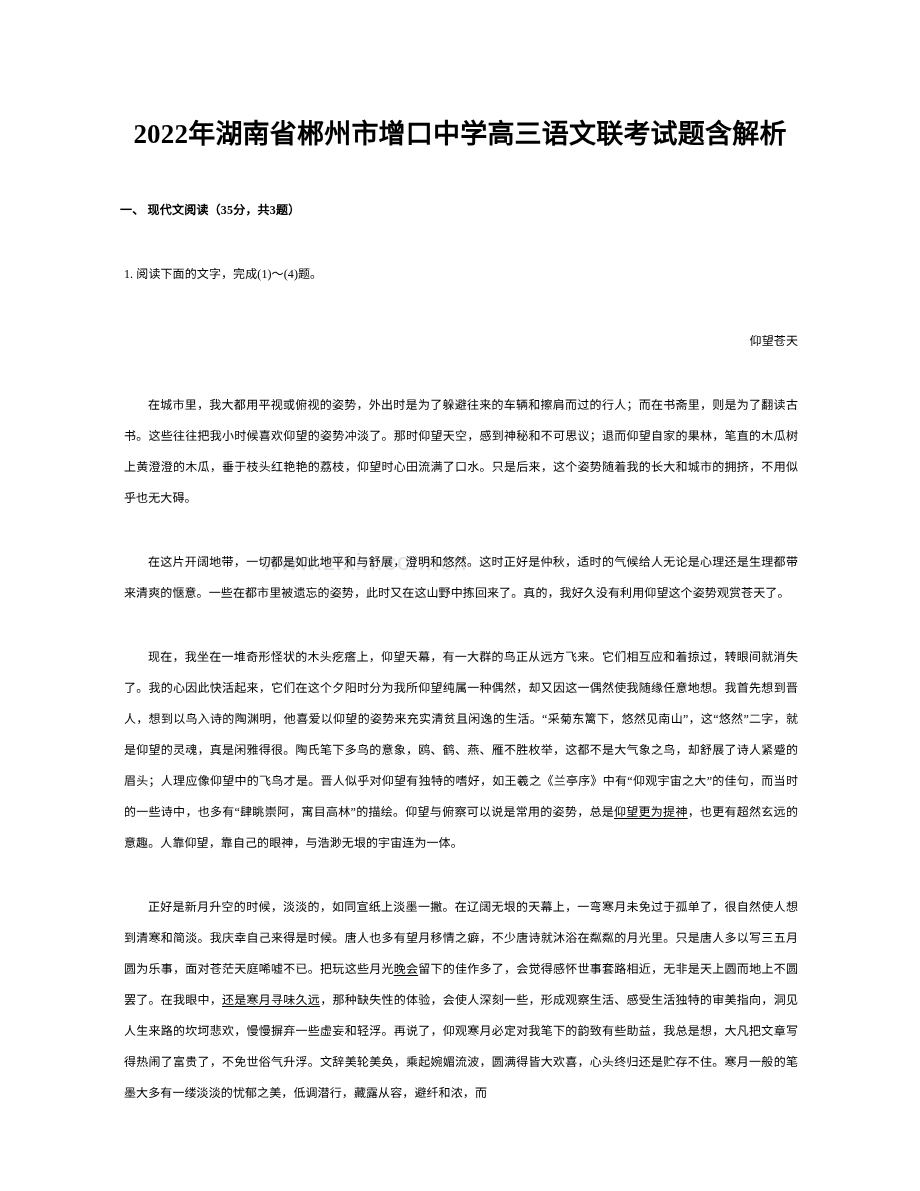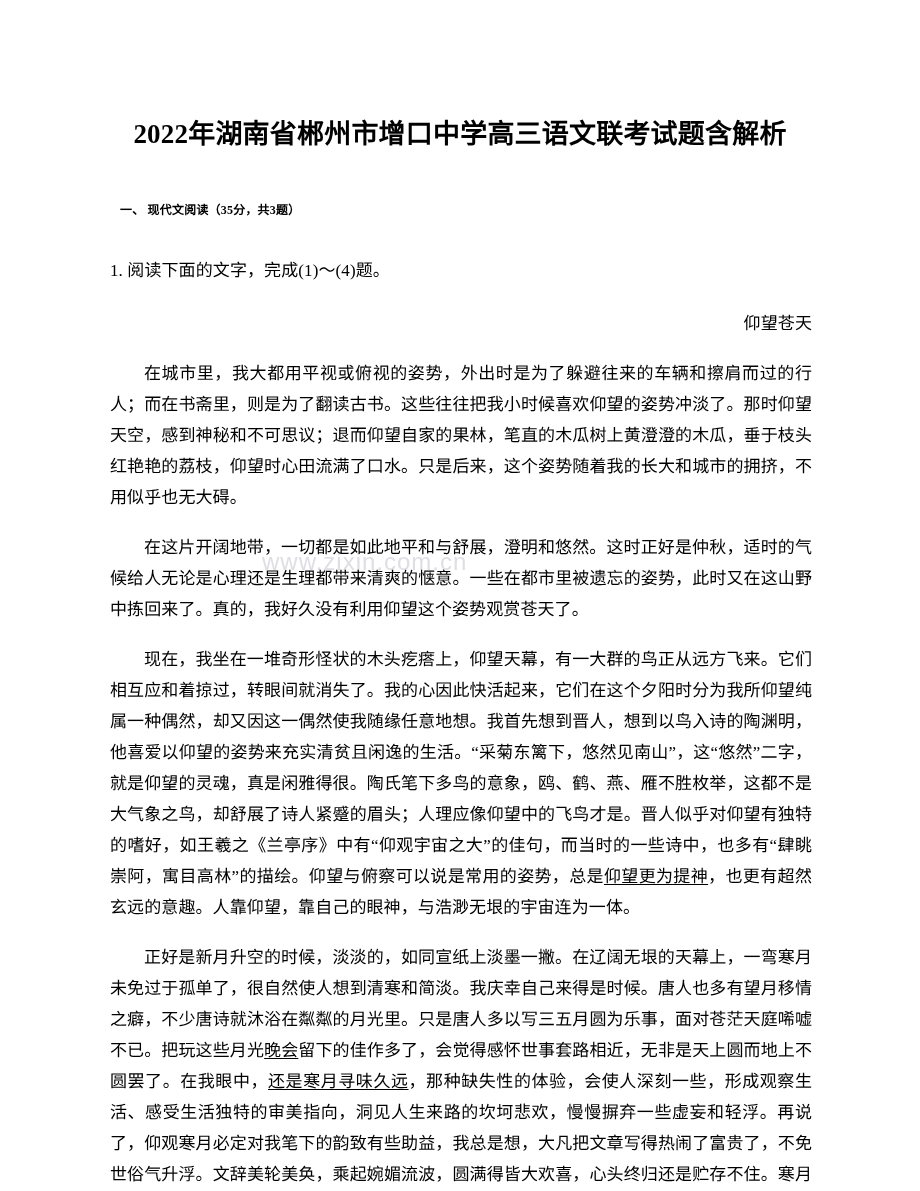--- a/index.html
+++ b/index.html
@@ -69,23 +69,23 @@
     padding: 36px 0 0 0;
     font-family: "Liberation Serif", "DejaVu Serif", serif;
     font-weight: bold;
     font-size: 12px;
     line-height: 24px;
     letter-spacing: 0.2px;
   }
 
   
   .para {
-    margin: 0;
+    margin: 14px;
     padding: 20px 0 0 0;
-    font-size: 17px;
+    font-size: 12px;
     line-height: 31px;
     text-align: justify;
     text-justify: inter-ideograph;
     letter-spacing: 0.1px;
   }
   .para.first-line-indent {
     text-indent: 2em;
   }
   .para.centered {
     text-align: center;

